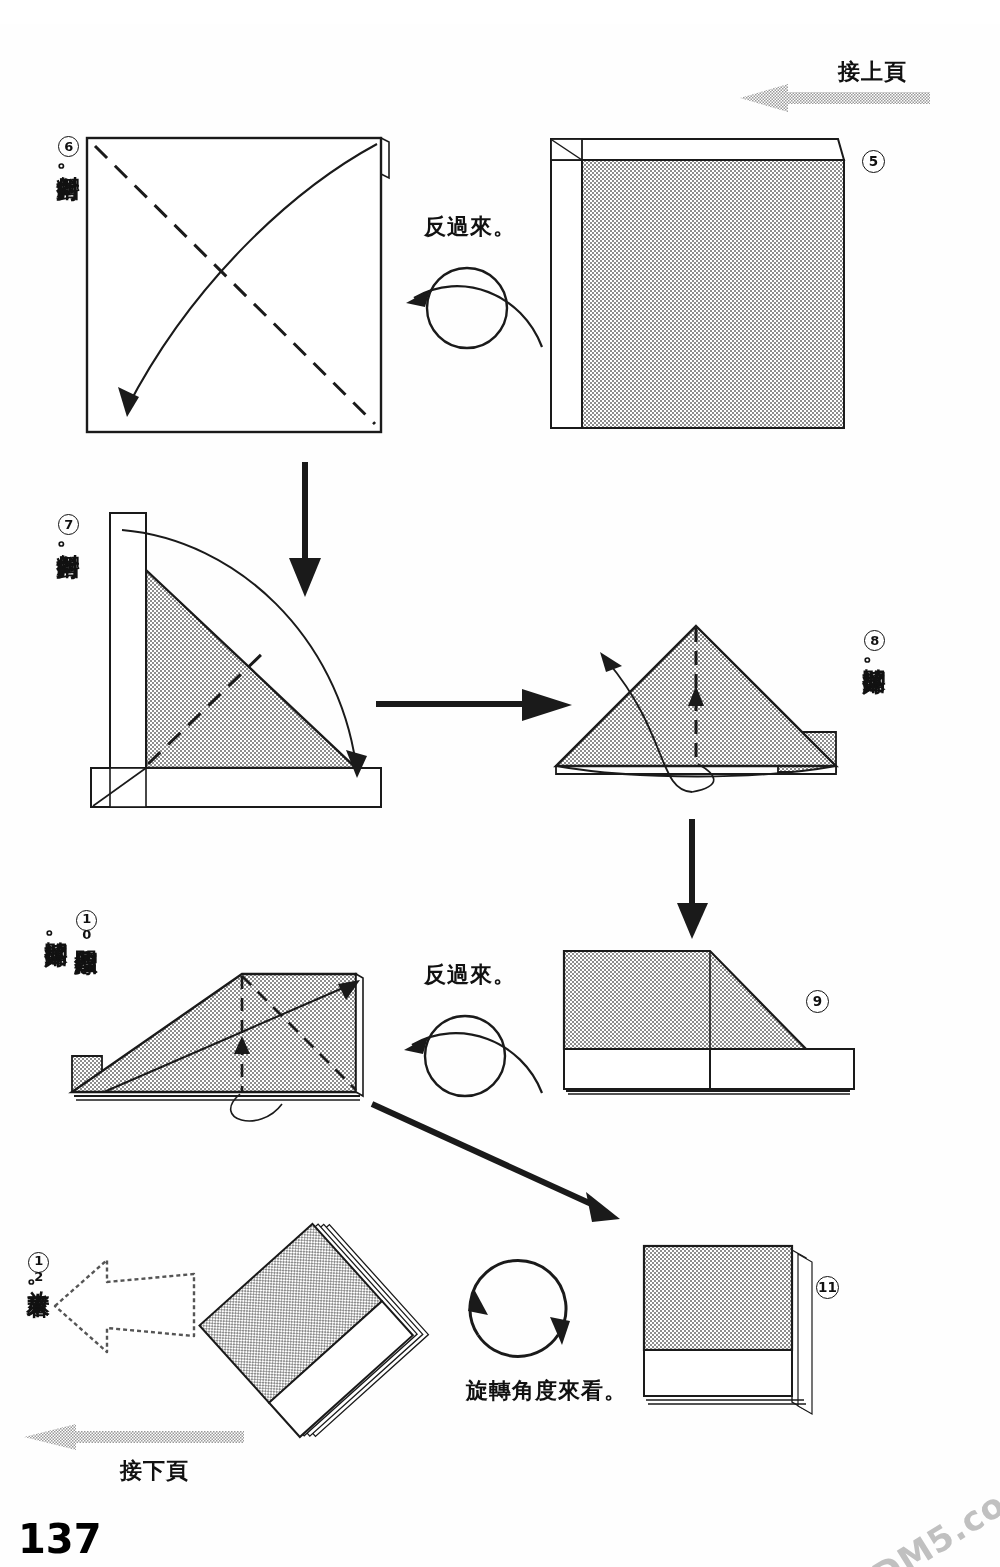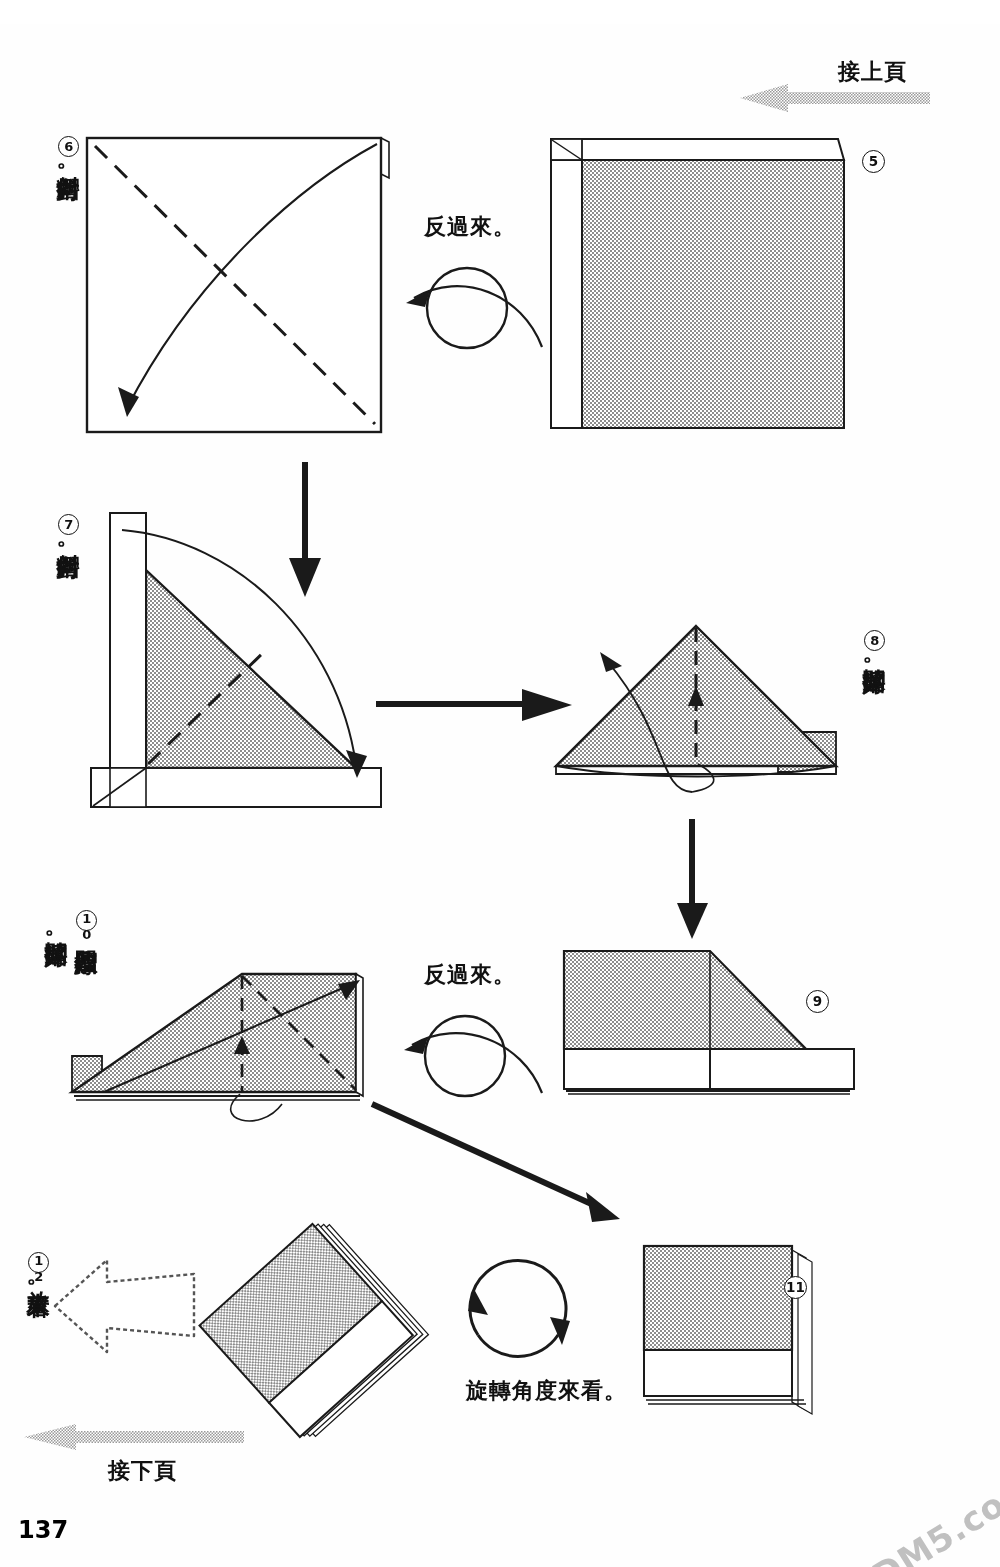--- a/index.html
+++ b/index.html
@@ -63,21 +63,21 @@
   .hcaption {
     position: absolute;
     font-size: 22px;
     font-weight: 700;
     letter-spacing: 1px;
     color: #111;
     white-space: nowrap;
   }
   .pagenum {
     position: absolute;
-    font-size: 24px;
+    font-size: 40px;
     font-weight: 800;
     letter-spacing: 0px;
     color: #000;
   }
   .watermark {
     position: absolute;
     font-size: 34px;
     font-weight: 800;
     color: #8e8e8e;
     opacity: .55;
@@ -292,21 +292,21 @@
       <path d="M 158,12 L 172,20 L 172,172 L 158,164 Z" fill="#ffffff" stroke="#1a1a1a" stroke-width="1.2"></path>
 
       <rect x="4" y="4" width="148" height="104" fill="url(#halftone)" stroke="#1a1a1a" stroke-width="2.2"></rect>
 
       <rect x="4" y="108" width="148" height="46" fill="#ffffff" stroke="#1a1a1a" stroke-width="2"></rect>
 
       <line x1="6" y1="158" x2="164" y2="158" stroke="#1a1a1a" stroke-width="1.6"></line>
       <line x1="8" y1="162" x2="166" y2="162" stroke="#1a1a1a" stroke-width="1.3"></line>
     </svg>
   </div>
-  <div class="stepnum-flat" style="left:784px; top:1252px;">11</div>
+  <div class="stepnum-flat" style="left:816px; top:1252px;">11</div>
 
   <div class="abs" style="left:450px; top:1215px; width:140px; height:140px;">
     <svg width="140" height="140" viewBox="0 0 140 140">
       <path d="M 28,96 A 48 48 0 1 1 108,96" fill="none" stroke="#1a1a1a" stroke-width="3"></path>
       <path d="M 112,106 L 100,78 L 120,82 Z" fill="#1a1a1a"></path>
       <path d="M 28,96 A 48 48 0 0 0 108,96" fill="none" stroke="#1a1a1a" stroke-width="3"></path>
       <path d="M 24,50 L 38,76 L 18,72 Z" fill="#1a1a1a"></path>
     </svg>
   </div>
   <div class="hcaption" style="left:466px; top:1352px;">旋轉角度來看。</div>
@@ -334,19 +334,19 @@
     <svg width="145" height="110" viewBox="0 0 145 110">
       <path d="M 3,52 L 55,6 L 55,28 L 142,20 L 142,82 L 55,74 L 55,98 Z" fill="#ffffff" stroke="#555" stroke-width="2.4" stroke-dasharray="4 3" stroke-linejoin="round"></path>
     </svg>
   </div>
 
   <div class="abs" style="left:24px; top:1398px; width:220px; height:30px;">
     <svg width="220" height="30" viewBox="0 0 220 30">
       <path d="M 0,15 L 52,2 L 52,9 L 220,9 L 220,21 L 52,21 L 52,28 Z" fill="url(#dotgray)"></path>
     </svg>
   </div>
-  <div class="hcaption" style="left:108px; top:1432px;">接下頁</div>
+  <div class="hcaption" style="left:120px; top:1432px;">接下頁</div>
 
   <div class="pagenum" style="left:18px; top:1492px;">137</div>
 
   <div class="watermark" style="left:862px; top:1486px;">DM5.com</div>
 
 </div>
 
 </body></html>

